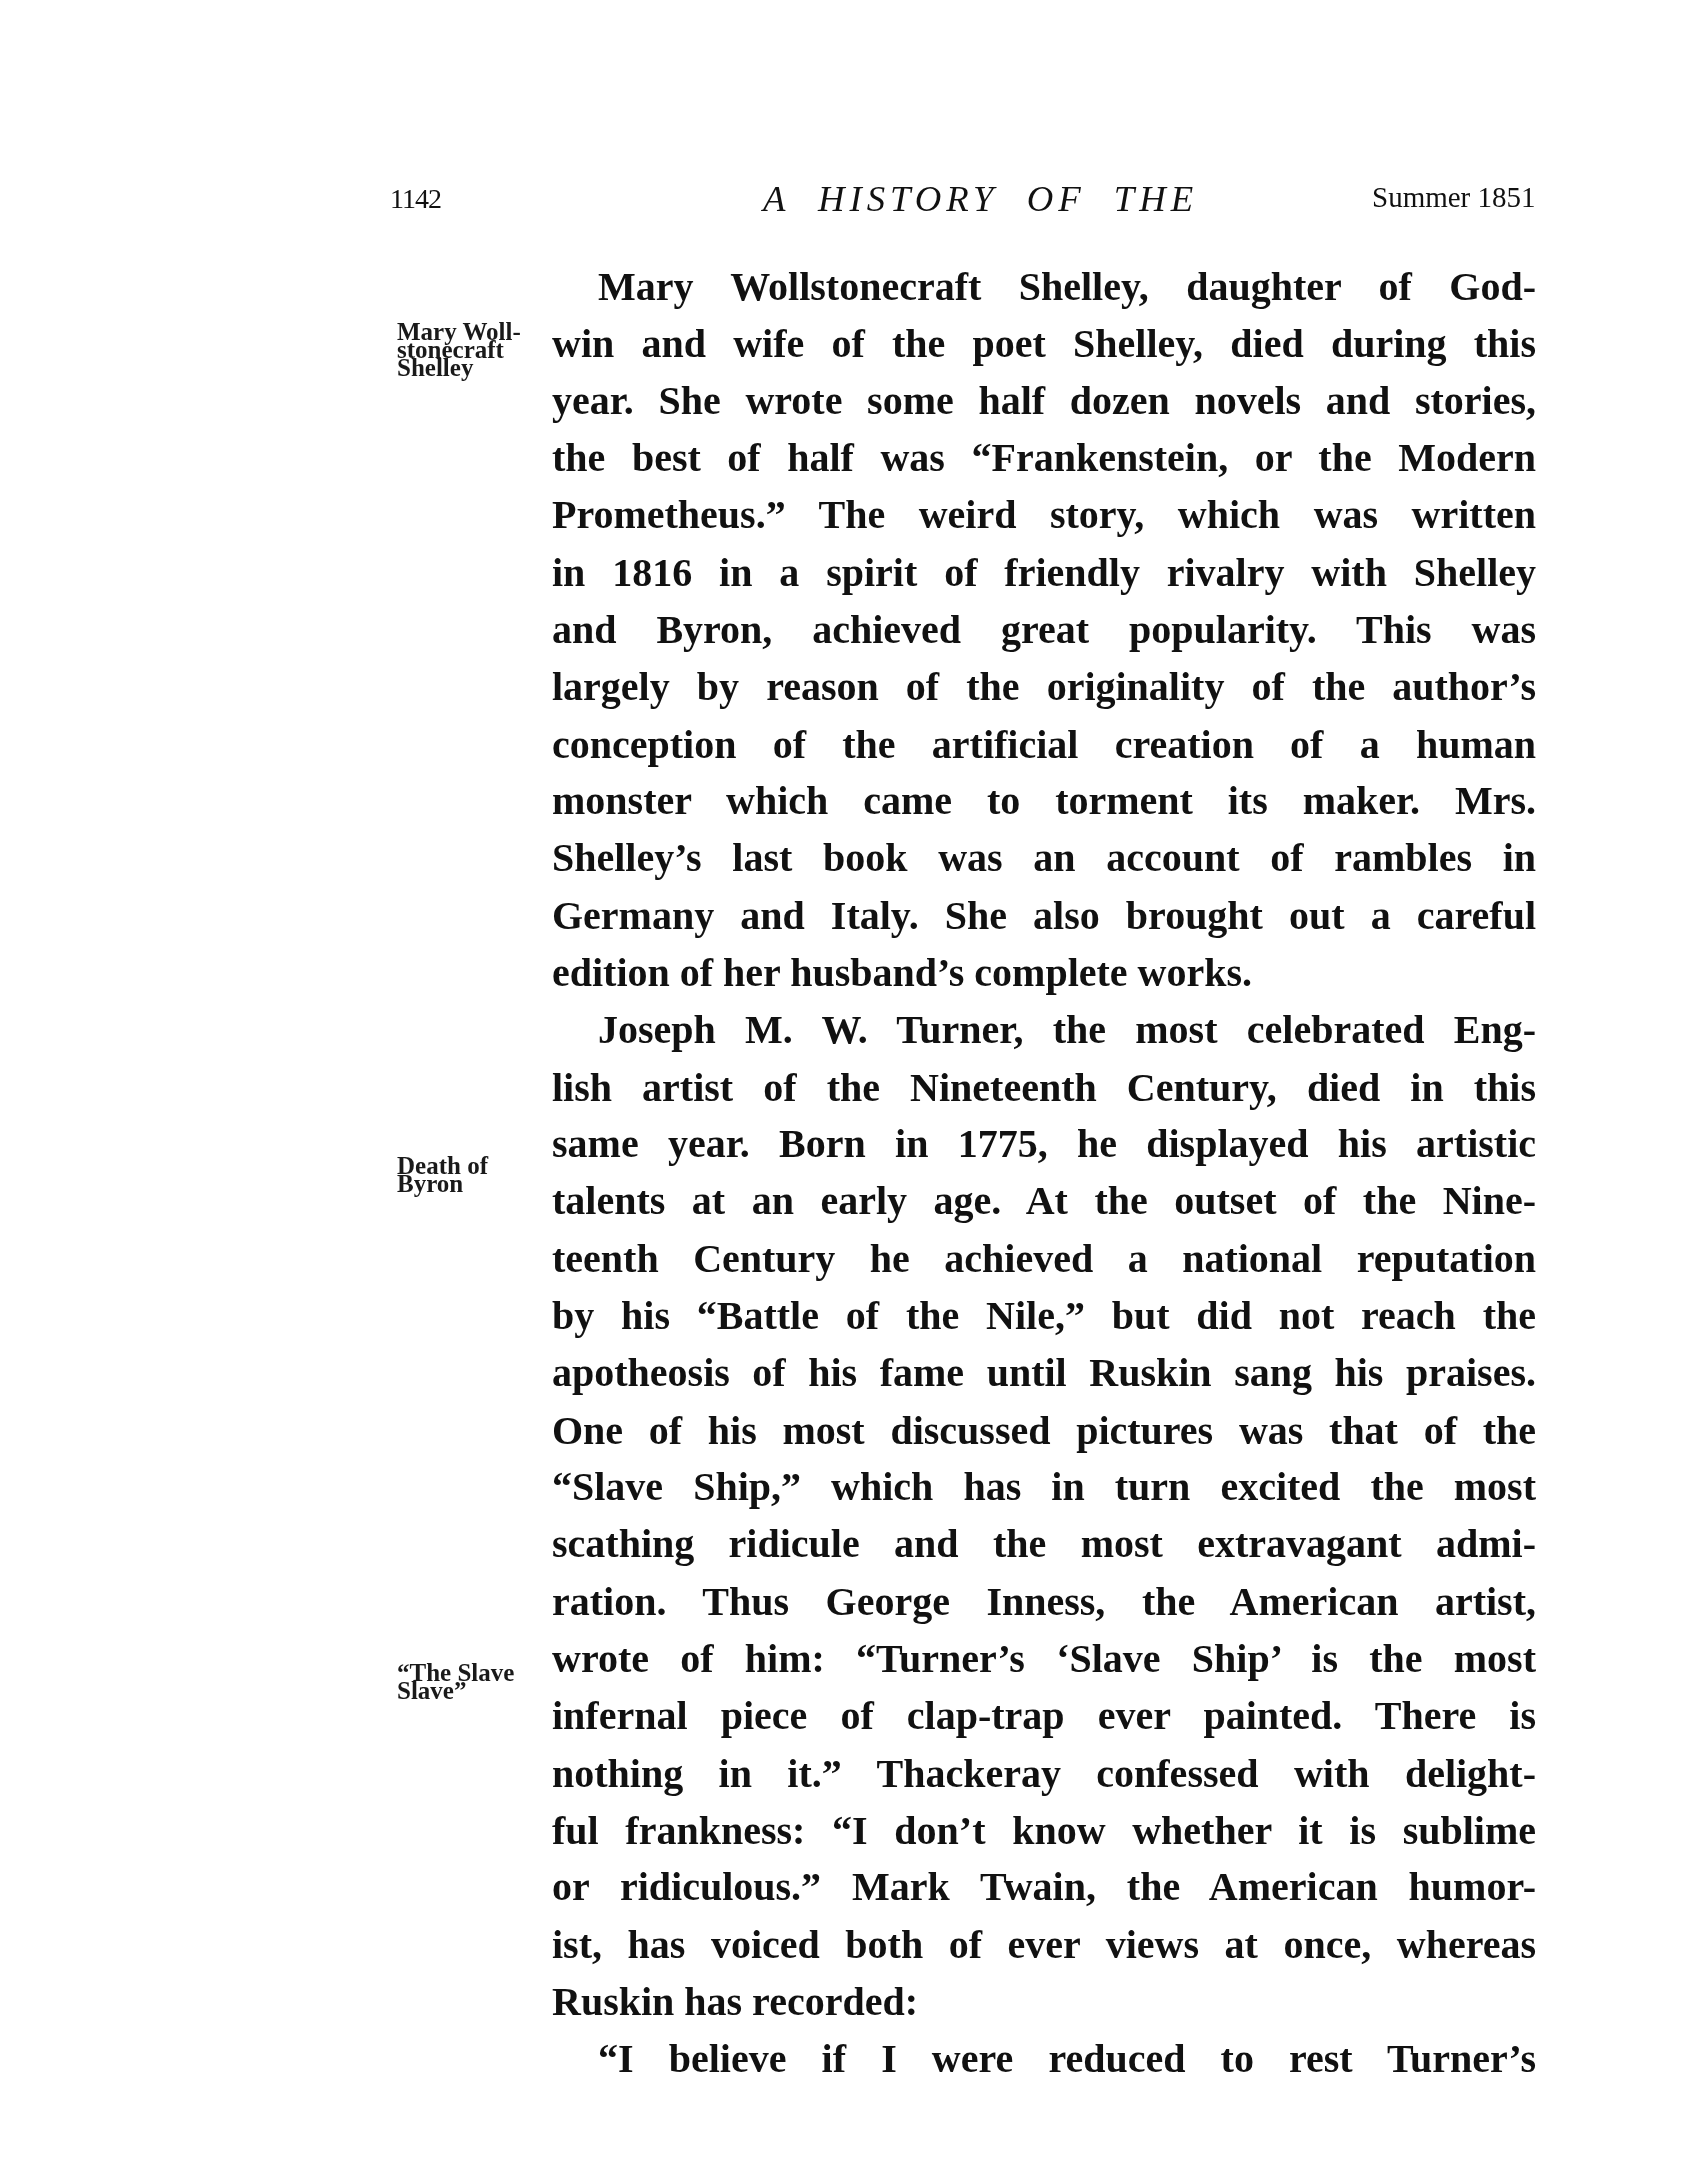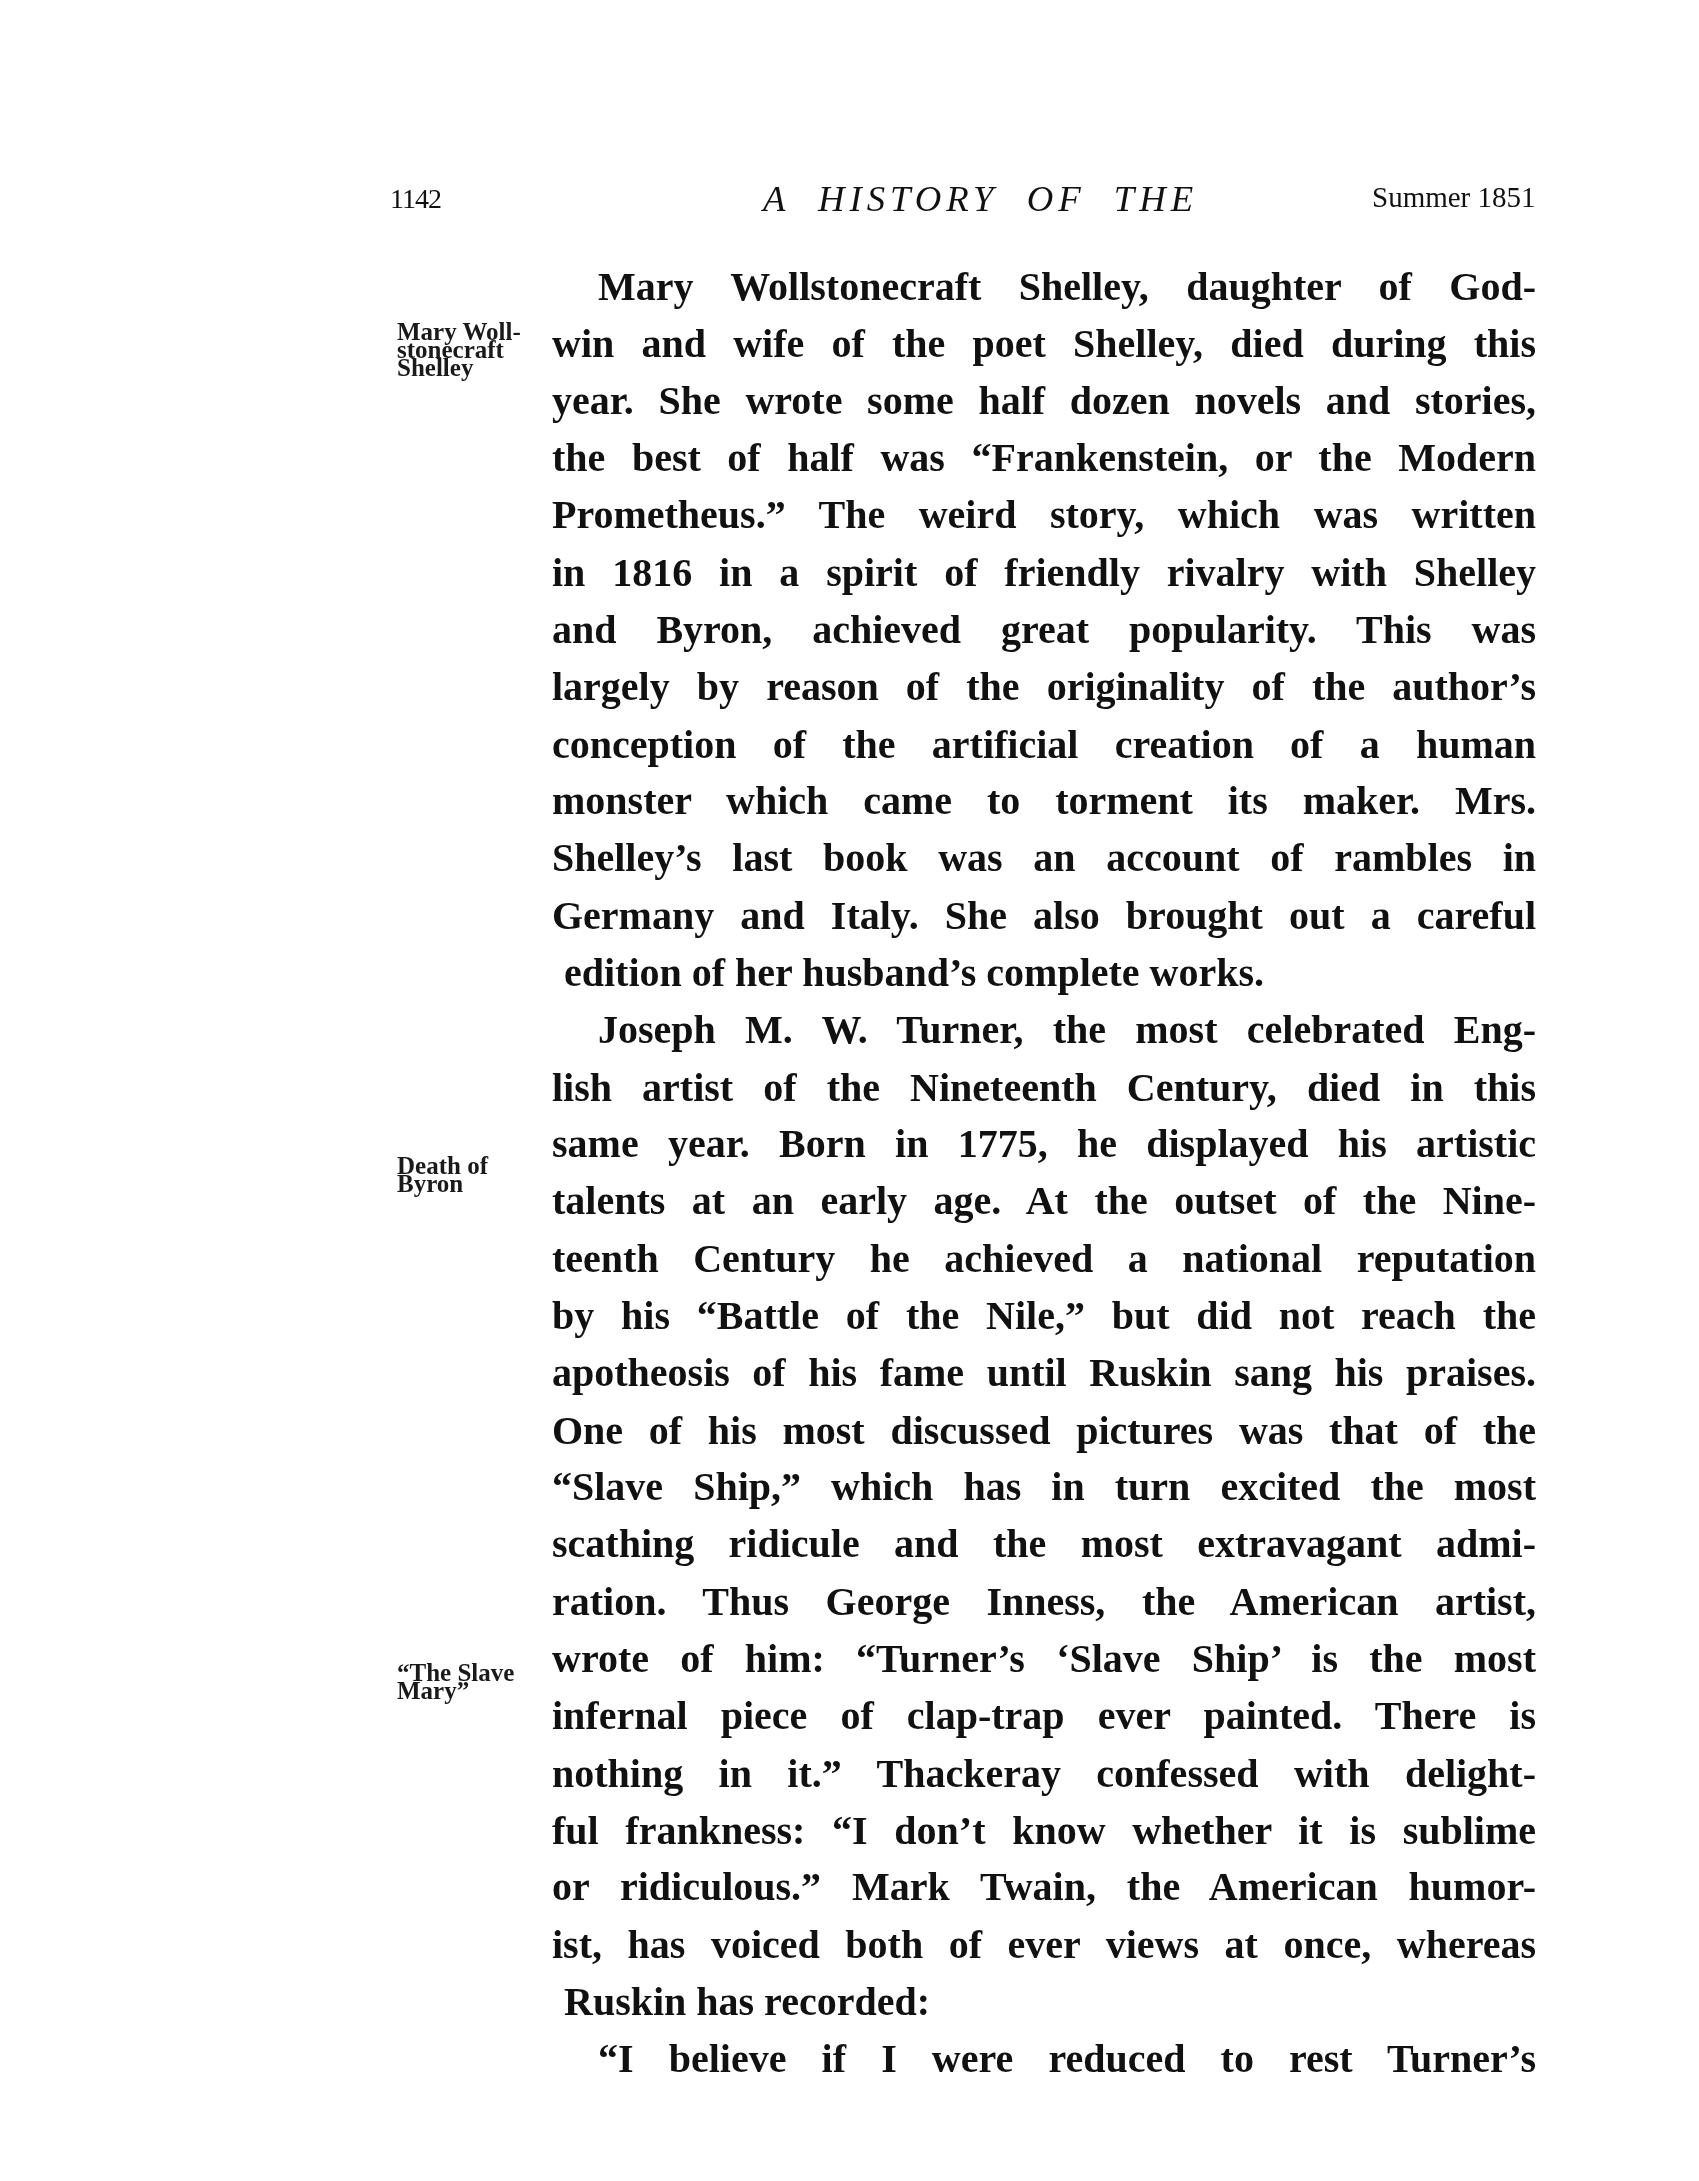--- a/index.html
+++ b/index.html
@@ -3,21 +3,21 @@
 <meta charset="utf-8">
 <style>
   html, body { margin: 0; padding: 0; background: #ffffff; }
   body { width: 1700px; height: 2182px; position: relative; overflow: hidden; color: #111111; font-family: "Liberation Serif", "DejaVu Serif", serif; }
   .header { position: absolute; top: 0; left: 0; width: 1700px; height: 235px; }
   .folio { position: absolute; left: 390px; top: 173px; font-size: 28px; line-height: 51px; letter-spacing: -1px; }
   .running-title { position: absolute; left: 763px; top: 178px; font-size: 36px; line-height: 43px; font-style: italic; letter-spacing: 4.9px; word-spacing: 13.7px; transform: scaleX(1.02); transform-origin: left; }
   .date-head { position: absolute; left: 1372px; top: 182px; font-size: 29px; line-height: 31px; }
   .body-text { position: absolute; left: 552px; top: 0; width: 984px; }
   .line { position: absolute; left: 0; width: 984px; height: 57px; font-size: 40px; line-height: 57px; text-align: justify; text-align-last: justify; white-space: nowrap; font-weight: bold; }
-  .line.last { text-align-last: left; margin-left: 12px; }
+  .line.last { text-align-last: left; }
   .line.indent { left: 46px; width: 938px; }
   .sidenote { position: absolute; left: 397px; font-size: 25px; line-height: 18px; font-weight: bold; color: #1a1a1a; }
   .sidenote div { white-space: nowrap; }
 </style>
 </head>
 <body>
 
 <div class="header">
   <div class="folio">1142</div>
   <div class="running-title">A HISTORY OF THE</div>
@@ -28,21 +28,21 @@
   <div>Mary Woll-</div>
   <div>stonecraft</div>
   <div>Shelley</div>
 </div>
 <div class="sidenote" style="top:1157px;">
   <div>Death of</div>
   <div>Byron</div>
 </div>
 <div class="sidenote" style="top:1664px;">
   <div>“The Slave</div>
-  <div>Mary”</div>
+  <div>Slave”</div>
 </div>
 
 <div class="body-text">
 
   <div class="line indent" style="top:258px">Mary Wollstonecraft Shelley, daughter of God-</div>
   <div class="line" style="top:315px">win and wife of the poet Shelley, died during this</div>
   <div class="line" style="top:372px">year.  She wrote some half dozen novels and stories,</div>
   <div class="line" style="top:429px">the best of half was “Frankenstein, or the Modern</div>
   <div class="line" style="top:486px">Prometheus.”  The weird story, which was written</div>
   <div class="line" style="top:544px">in 1816 in a spirit of friendly rivalry with Shelley</div>

